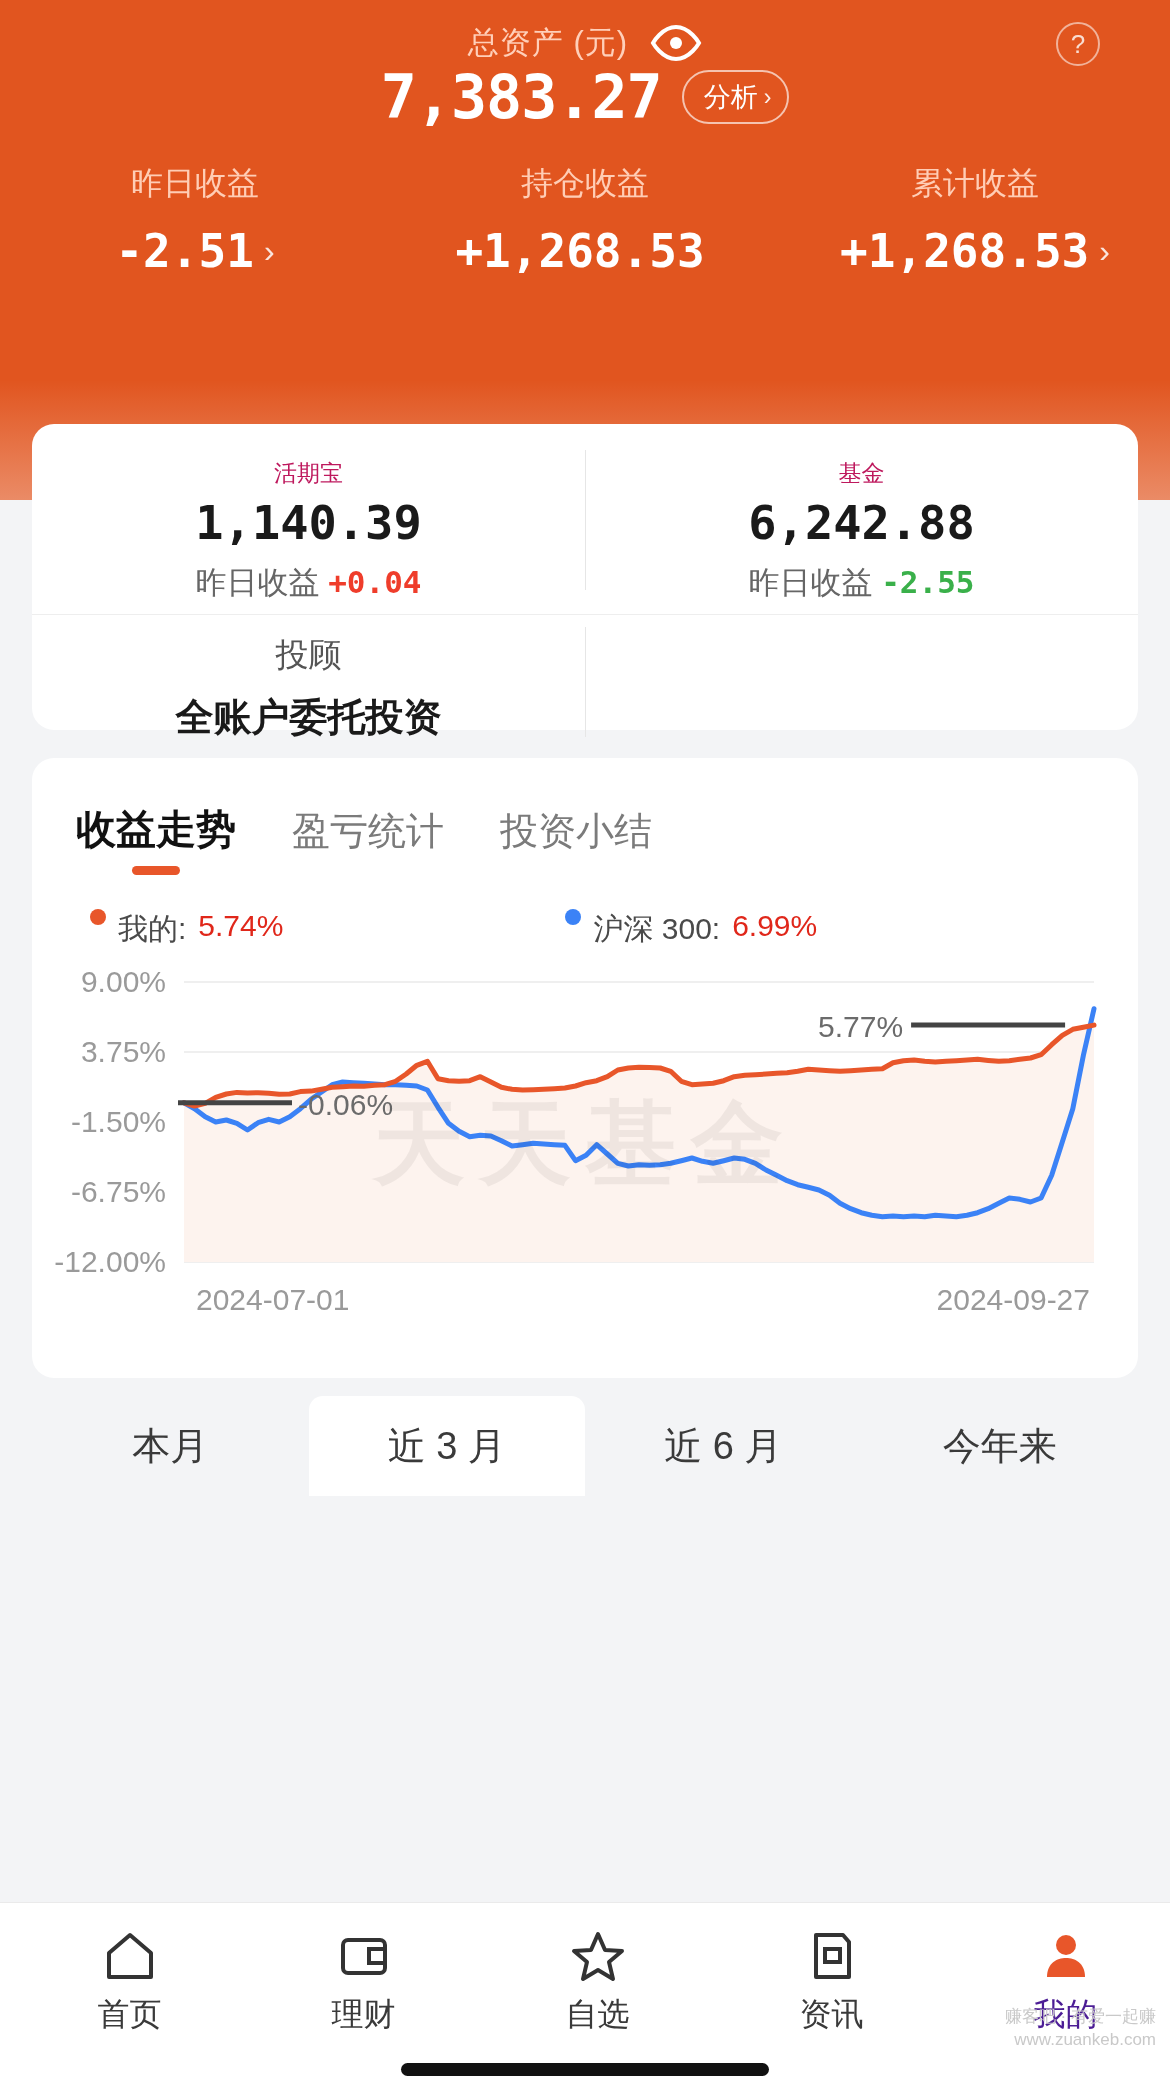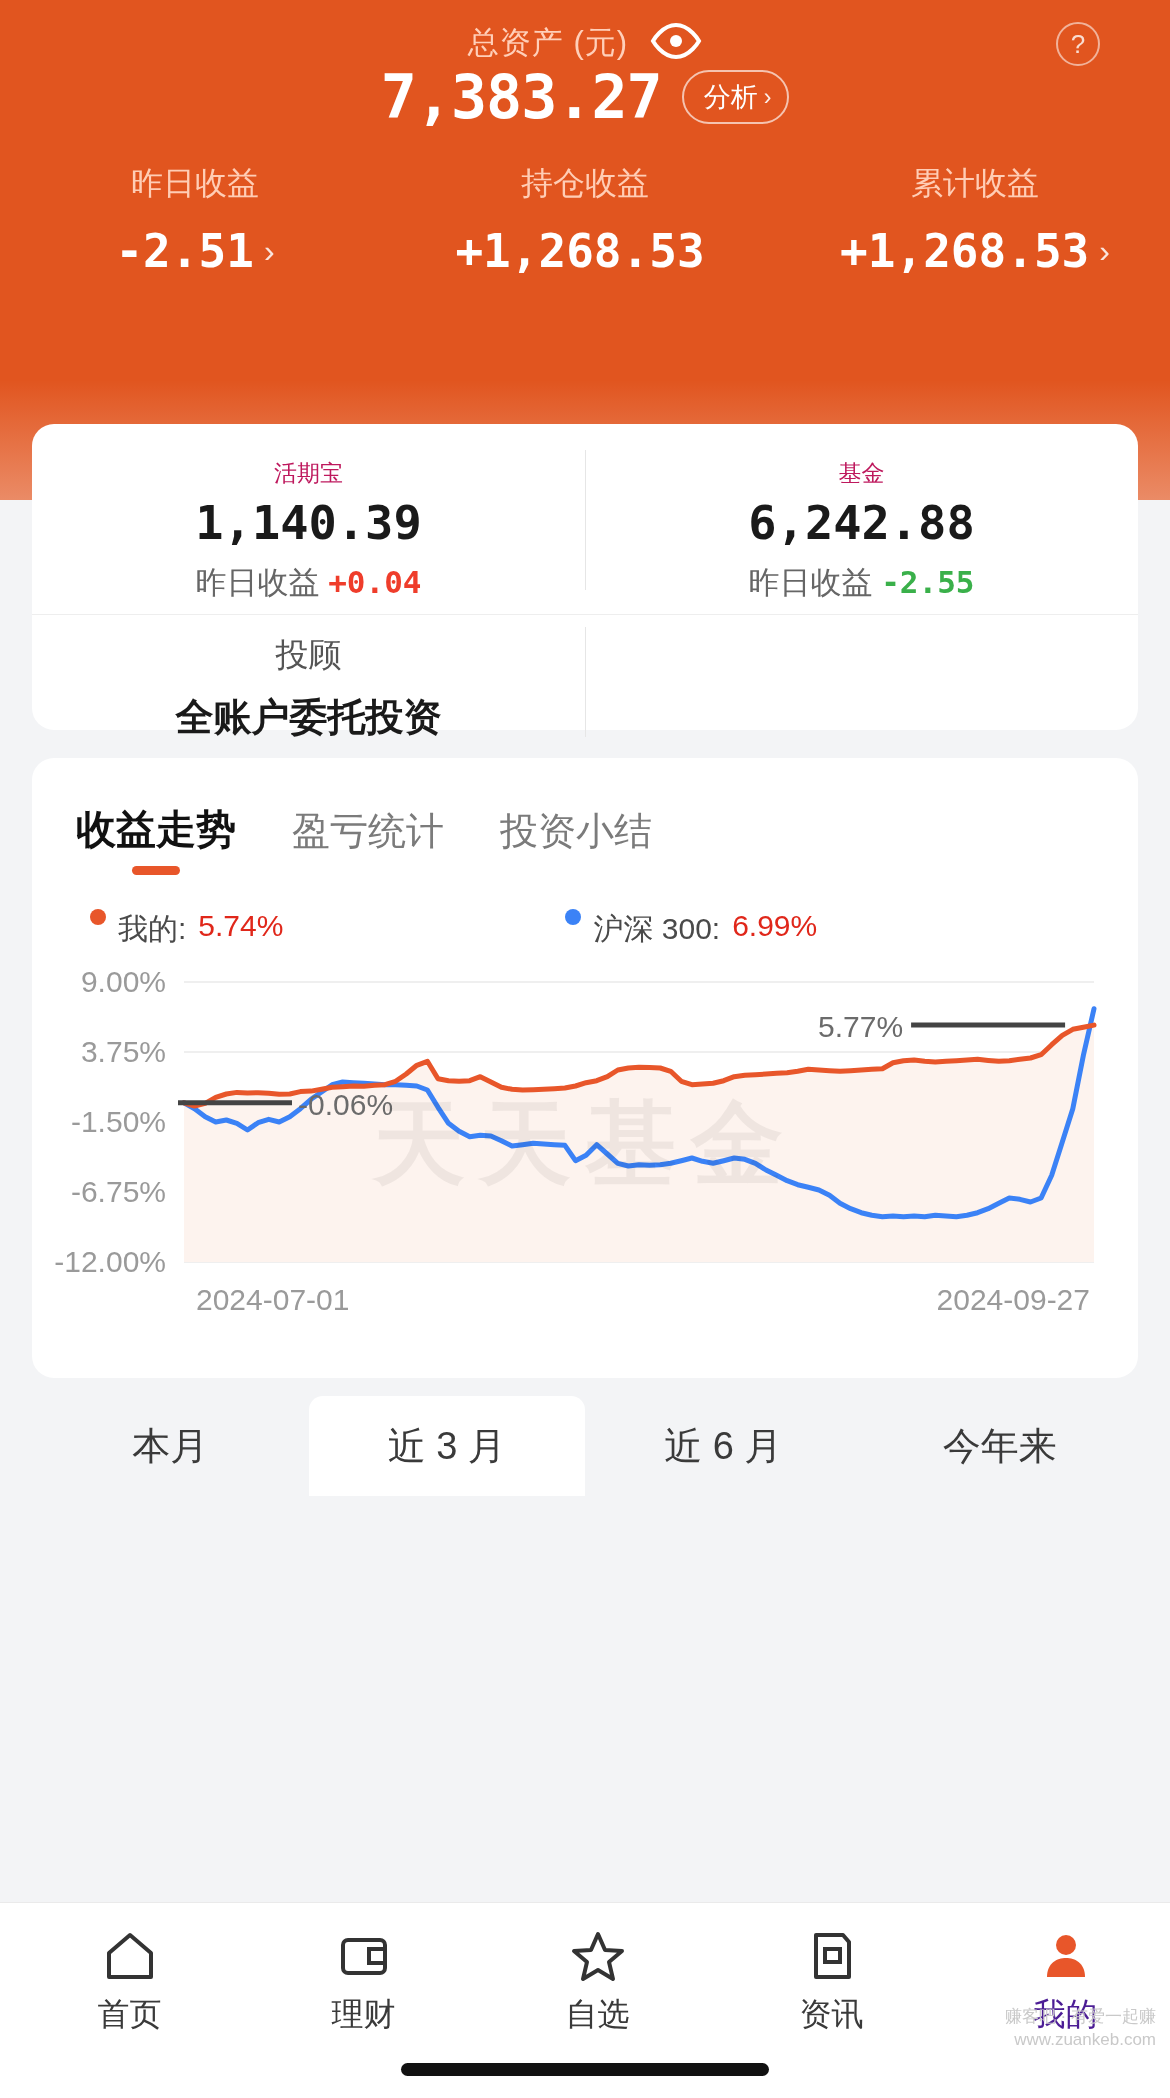--- a/index.html
+++ b/index.html
@@ -17,21 +17,21 @@
     background:#e1551f;
     overflow:hidden;
   }
   .hdr-fade {
     position:absolute; left:0; bottom:0; width:100%; height:200px;
     background:linear-gradient(to bottom,rgba(225,85,31,0) 0%,rgba(225,85,31,0.0) 40%,rgba(252,240,235,0.35) 100%);
     pointer-events:none;
   }
   .total-row {
     position:absolute; left:0; top:22px; width:100%;
-    display:flex; justify-content:center; gap:22px;
+    display:flex; align-items:center; justify-content:center; gap:22px;
   }
   .total-label {
     font-size:31px; color:#ffcfb9; letter-spacing:1px;
   }
   .eye-icon { width:52px; height:38px; display:block; }
   .help-icon {
     position:absolute; right:70px; top:22px;
     width:44px; height:44px; border:2px solid rgba(255,255,255,.55);
     border-radius:50%; color:rgba(255,255,255,.8);
     font-size:26px; line-height:40px; text-align:center;

